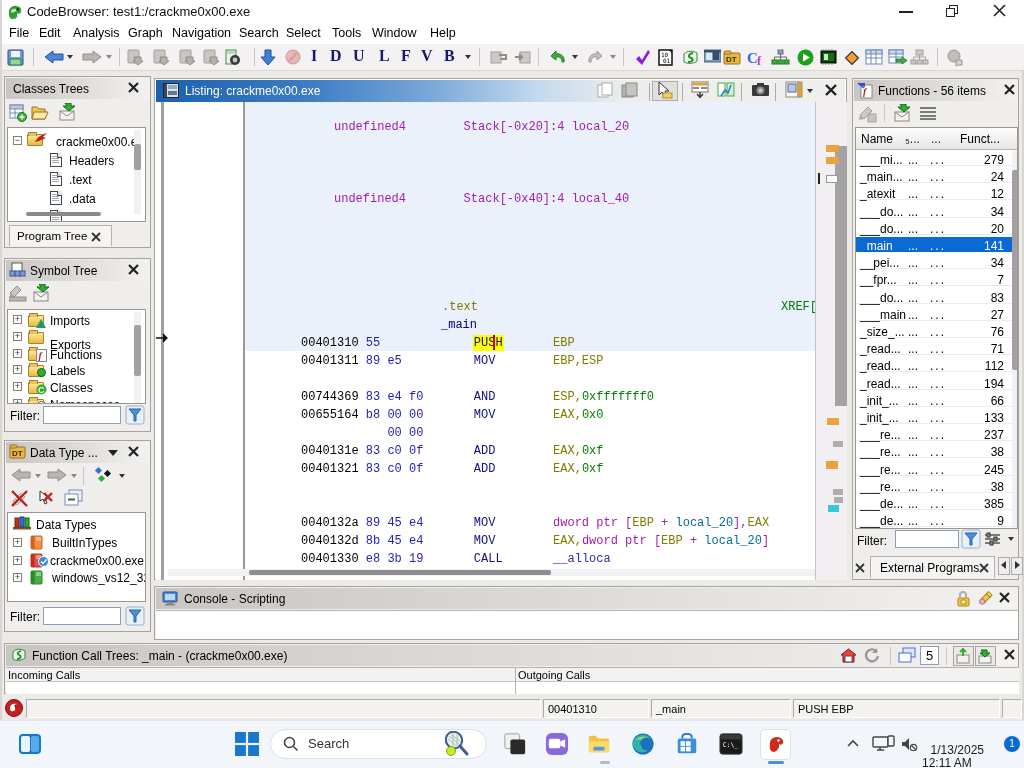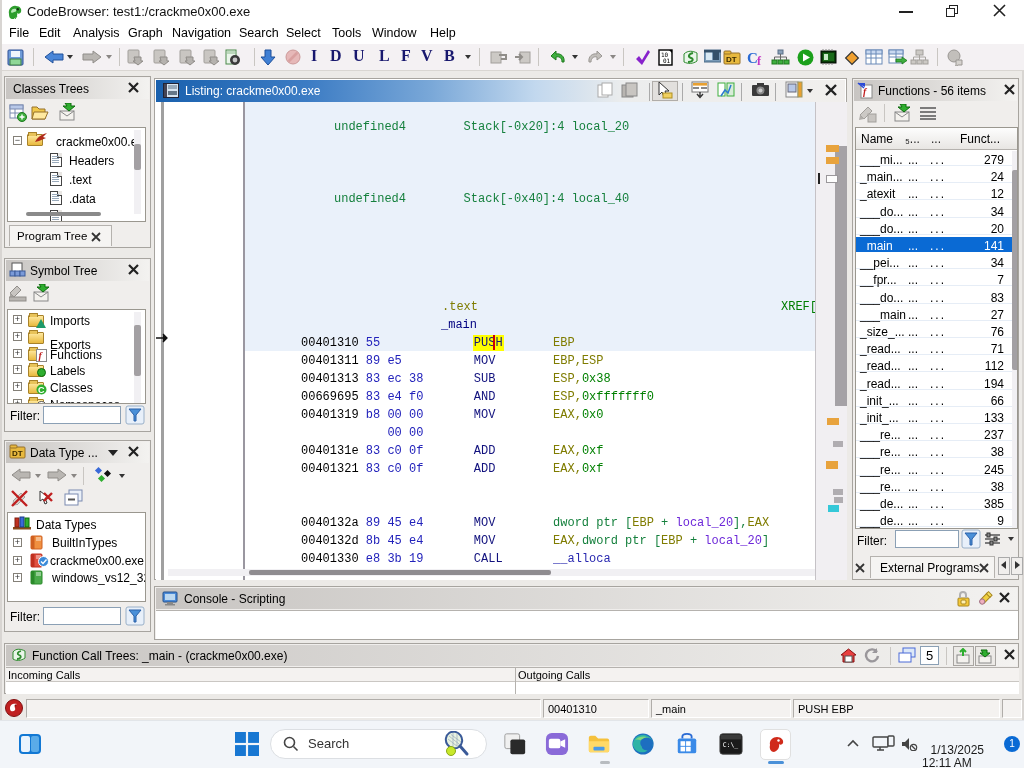--- a/index.html
+++ b/index.html
@@ -19,21 +19,21 @@
 .trow{position:absolute;font-size:12px;color:#000;white-space:nowrap}
 .pm{position:absolute;width:9px;height:9px;background:#fff;border:1px solid #848078;font-size:9px;line-height:7px;text-align:center;color:#333}
 .folder{position:absolute;width:16px;height:12px;background:linear-gradient(#ffe9a0,#e8b93e);border:1px solid #a8822a;border-radius:1px}
 .folder:before{content:"";position:absolute;left:0;top:-3px;width:7px;height:3px;background:#e8c35a;border:1px solid #a8822a;border-bottom:none;border-radius:1px 1px 0 0}
 .page{position:absolute;width:12px;height:14px;background:#fff;border:1px solid #444}
 .page:before{content:"";position:absolute;right:-1px;top:-1px;width:4px;height:4px;background:#e8e6e3;border-left:1px solid #444;border-bottom:1px solid #444}
 .page:after{content:"";position:absolute;left:1px;top:2px;width:7px;height:1px;background:#9ab;box-shadow:0 2px 0 #9ab,0 4px 0 #9ab,0 6px 0 #9ab}
 .filterlb{position:absolute;font-size:12px;color:#000}
 .finput{position:absolute;background:#fff;border:1px solid #8ba0b5;height:18px}
 .mono{position:absolute;font-family:"Liberation Mono",monospace;font-size:12px;line-height:18px;height:18px;white-space:pre}
-.c-ad{color:#000000}.c-by{color:#2222bb}.c-mn{color:#12127e}.c-rg{color:#7f7c00}.c-ct{color:#008000}.c-pu{color:#6d28d9}.c-bk{color:#15803d}
+.c-ad{color:#000000}.c-by{color:#2222bb}.c-mn{color:#12127e}.c-rg{color:#7f7c00}.c-ct{color:#008000}.c-pu{color:#0369a1}.c-bk{color:#a21caf}
 .frow{position:absolute;left:1px;width:152px;height:15px;font-size:12px;white-space:nowrap}
 .fsel{background:#0a6ad4;color:#fff}
 .vsb{position:absolute;background:#f1f0f3}
 .vth{position:absolute;background:#a3a0a3;border-radius:2px}
 svg{display:block}
 .dd{position:absolute;top:11px;width:0;height:0;border-left:3px solid transparent;border-right:3px solid transparent;border-top:4px solid #333}
 .ddg{border-top-color:#8a8784}
 .letter{position:absolute;top:3px;font-family:"Liberation Serif",serif;font-weight:bold;font-size:16px;color:#18186e}
 #taskbar{position:absolute;left:0;top:720px;width:1024px;height:48px;background:#f2f5f9;border-top:1px solid #e2e5e9}
 .tico{position:absolute;top:732px;width:24px;height:24px}
@@ -474,23 +474,22 @@
           <path d="M0 5 L11 5 M7 1 L11 5 L7 9" stroke="#111" stroke-width="1.3" fill="none"></path>
           <path d="M11 5 L7 1.5 L7 8.5 Z" fill="#111"></path>
         </svg>
 <div class="mono" style="left:178px;top:16px"><span class="c-bk">undefined4        Stack[-0x20]:4 local_20</span></div>
 <div class="mono" style="left:178px;top:88px"><span class="c-bk">undefined4        Stack[-0x40]:4 local_40</span></div>
 <div class="mono" style="left:286px;top:196px"><span class="c-rg">.text</span></div>
 <div class="mono" style="left:625px;top:196px"><span style="color:#007d00">XREF[1</span></div>
 <div class="mono" style="left:285px;top:214px"><span style="color:#000080">_main</span></div>
 <div class="mono" style="left:145px;top:232px"><span class="c-ad">00401310</span> <span class="c-by">55</span>             <span class="c-mn" style="background:#ffff00;box-shadow:0 0 0 1px #ffff00;position:relative">PUSH<span style="position:absolute;left:19px;top:-1px;width:2px;height:15px;background:#c00"></span></span>       <span class="c-rg">EBP</span></div>
 <div class="mono" style="left:145px;top:250px"><span class="c-ad">00401311</span> <span class="c-by">89 e5</span>          <span class="c-mn">MOV</span>        <span class="c-rg">EBP,ESP</span></div>
-<div class="mono" style="left:145px;top:268px"><span class="c-ad">00401313</span> <span class="c-by">83 ec 38</span>       <span class="c-mn">SUB</span>        <span class="c-rg">ESP,</span><span class="c-ct">0x38</span></div>
-<div class="mono" style="left:145px;top:286px"><span class="c-ad">00669695</span> <span class="c-by">83 e4 f0</span>       <span class="c-mn">AND</span>        <span class="c-rg">ESP,</span><span class="c-ct">0xfffffff0</span></div>
-<div class="mono" style="left:145px;top:304px"><span class="c-ad">00401319</span> <span class="c-by">b8 00 00</span>       <span class="c-mn">MOV</span>        <span class="c-rg">EAX,</span><span class="c-ct">0x0</span></div>
+<div class="mono" style="left:145px;top:286px"><span class="c-ad">00744369</span> <span class="c-by">83 e4 f0</span>       <span class="c-mn">AND</span>        <span class="c-rg">ESP,</span><span class="c-ct">0xfffffff0</span></div>
+<div class="mono" style="left:145px;top:304px"><span class="c-ad">00655164</span> <span class="c-by">b8 00 00</span>       <span class="c-mn">MOV</span>        <span class="c-rg">EAX,</span><span class="c-ct">0x0</span></div>
 <div class="mono" style="left:145px;top:322px">            <span class="c-by">00 00</span></div>
 <div class="mono" style="left:145px;top:340px"><span class="c-ad">0040131e</span> <span class="c-by">83 c0 0f</span>       <span class="c-mn">ADD</span>        <span class="c-rg">EAX,</span><span class="c-ct">0xf</span></div>
 <div class="mono" style="left:145px;top:358px"><span class="c-ad">00401321</span> <span class="c-by">83 c0 0f</span>       <span class="c-mn">ADD</span>        <span class="c-rg">EAX,</span><span class="c-ct">0xf</span></div>
 <div class="mono" style="left:145px;top:412px"><span class="c-ad">0040132a</span> <span class="c-by">89 45 e4</span>       <span class="c-mn">MOV</span>        <span class="c-bk">dword ptr [</span><span class="c-rg">EBP</span><span class="c-bk"> + </span><span class="c-pu">local_20</span><span class="c-bk">],</span><span class="c-rg">EAX</span></div>
 <div class="mono" style="left:145px;top:430px"><span class="c-ad">0040132d</span> <span class="c-by">8b 45 e4</span>       <span class="c-mn">MOV</span>        <span class="c-rg">EAX,</span><span class="c-bk">dword ptr [</span><span class="c-rg">EBP</span><span class="c-bk"> + </span><span class="c-pu">local_20</span><span class="c-bk">]</span></div>
 <div class="mono" style="left:145px;top:448px"><span class="c-ad">00401330</span> <span class="c-by">e8 3b 19</span>       <span class="c-mn">CALL</span>       <span style="color:#2828b0">__alloca</span></div>
 <div class="abs" style="left:12px;top:467px;width:647px;height:7px;background:#f1f0f3"></div>
 <div class="abs" style="left:93px;top:468px;width:302px;height:5px;background:#8f8c90;border-radius:2px"></div>
 <div class="abs" style="left:659px;top:0;width:32px;height:478px;background:#f1eff2;border-left:1px solid #c5c2c6"></div>
 <div class="abs" style="left:679px;top:44px;width:12px;height:260px;background:#a5a2a6"></div>

